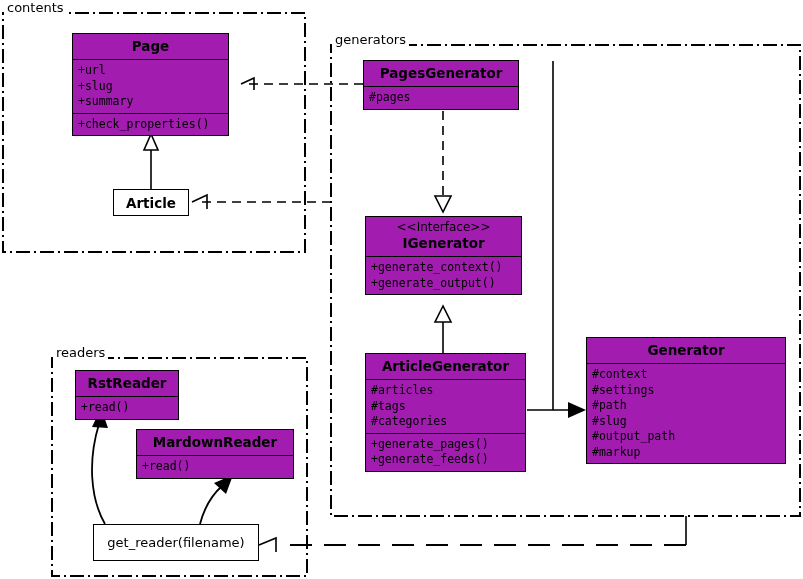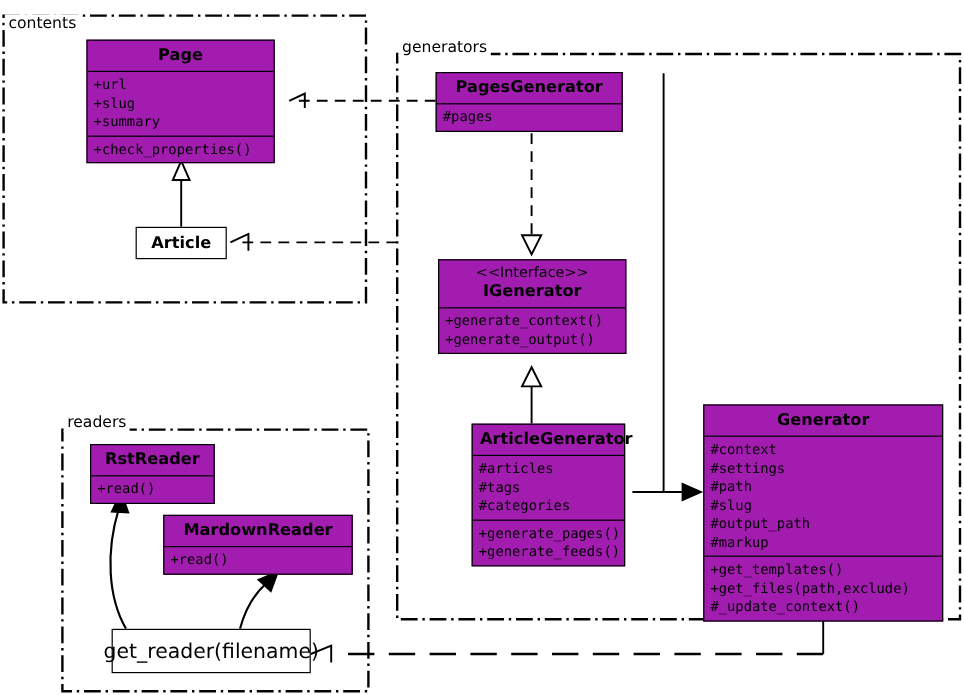--- a/index.html
+++ b/index.html
@@ -66,21 +66,21 @@
   }
   .plainbox {
     position: absolute;
     border: 1.5px solid #000;
     background: #ffffff;
     box-sizing: border-box;
     display: flex;
     align-items: center;
     justify-content: center;
     font-family: "DejaVu Sans", sans-serif;
-    font-size: 17px;
+    font-size: 13px;
     white-space: nowrap;
   }
 </style>
 </head>
 <body>
 
 <div id="canvas">
 
   <svg class="layer" viewBox="0 0 803 579">
 
@@ -115,21 +115,21 @@
     <line x1="331" y1="202" x2="200" y2="202" stroke="#000" stroke-width="1.6" stroke-dasharray="9,6"></line>
     <polyline points="192,202 207,195 207,209" fill="none" stroke="#000" stroke-width="1.6"></polyline>
 
     <path d="M 105 524 C 90 498 88 460 99 424" fill="none" stroke="#000" stroke-width="1.8"></path>
     <polygon points="101,408 92,427 108,428" fill="#000"></polygon>
 
     <path d="M 200 524 C 205 505 213 494 222 486" fill="none" stroke="#000" stroke-width="1.8"></path>
     <polygon points="233,475 214,483 226,494" fill="#000"></polygon>
   </svg>
 
-  <div class="pkg-label" style="left:4px; top:0px;margin-top:12px;">contents</div>
+  <div class="pkg-label" style="left:4px; top:0px;">contents</div>
   <div class="pkg-label" style="left:332px; top:32px;">generators</div>
   <div class="pkg-label" style="left:53px; top:345px;">readers</div>
 
   <div class="umlbox" style="left:72px; top:33px; width:157px;">
     <div class="title">Page</div>
     <div class="compartment">
       <div>+url</div>
       <div>+slug</div>
       <div>+summary</div>
     </div>
@@ -151,21 +151,21 @@
 
   <div class="umlbox" style="left:365px; top:216px; width:157px;">
     <div class="stereo">&lt;&lt;Interface&gt;&gt;</div>
     <div class="title with-stereo">IGenerator</div>
     <div class="compartment">
       <div>+generate_context()</div>
       <div>+generate_output()</div>
     </div>
   </div>
 
-  <div class="umlbox" style="left:365px; top:353px; width:128px;margin-left:28px;">
+  <div class="umlbox" style="left:365px; top:353px; width:161px;">
     <div class="title">ArticleGenerator</div>
     <div class="compartment">
       <div>#articles</div>
       <div>#tags</div>
       <div>#categories</div>
     </div>
     <div class="compartment">
       <div>+generate_pages()</div>
       <div>+generate_feeds()</div>
     </div>
@@ -174,25 +174,20 @@
   <div class="umlbox" style="left:586px; top:337px; width:200px;">
     <div class="title">Generator</div>
     <div class="compartment">
       <div>#context</div>
       <div>#settings</div>
       <div>#path</div>
       <div>#slug</div>
       <div>#output_path</div>
       <div>#markup</div>
     </div>
-    <div class="compartment">
-      <div>+get_templates()</div>
-      <div>+get_files(path,exclude)</div>
-      <div>#_update_context()</div>
-    </div>
   </div>
 
   <div class="umlbox" style="left:75px; top:370px; width:104px;">
     <div class="title">RstReader</div>
     <div class="compartment">
       <div>+read()</div>
     </div>
   </div>
 
   <div class="umlbox" style="left:136px; top:429px; width:158px;">

